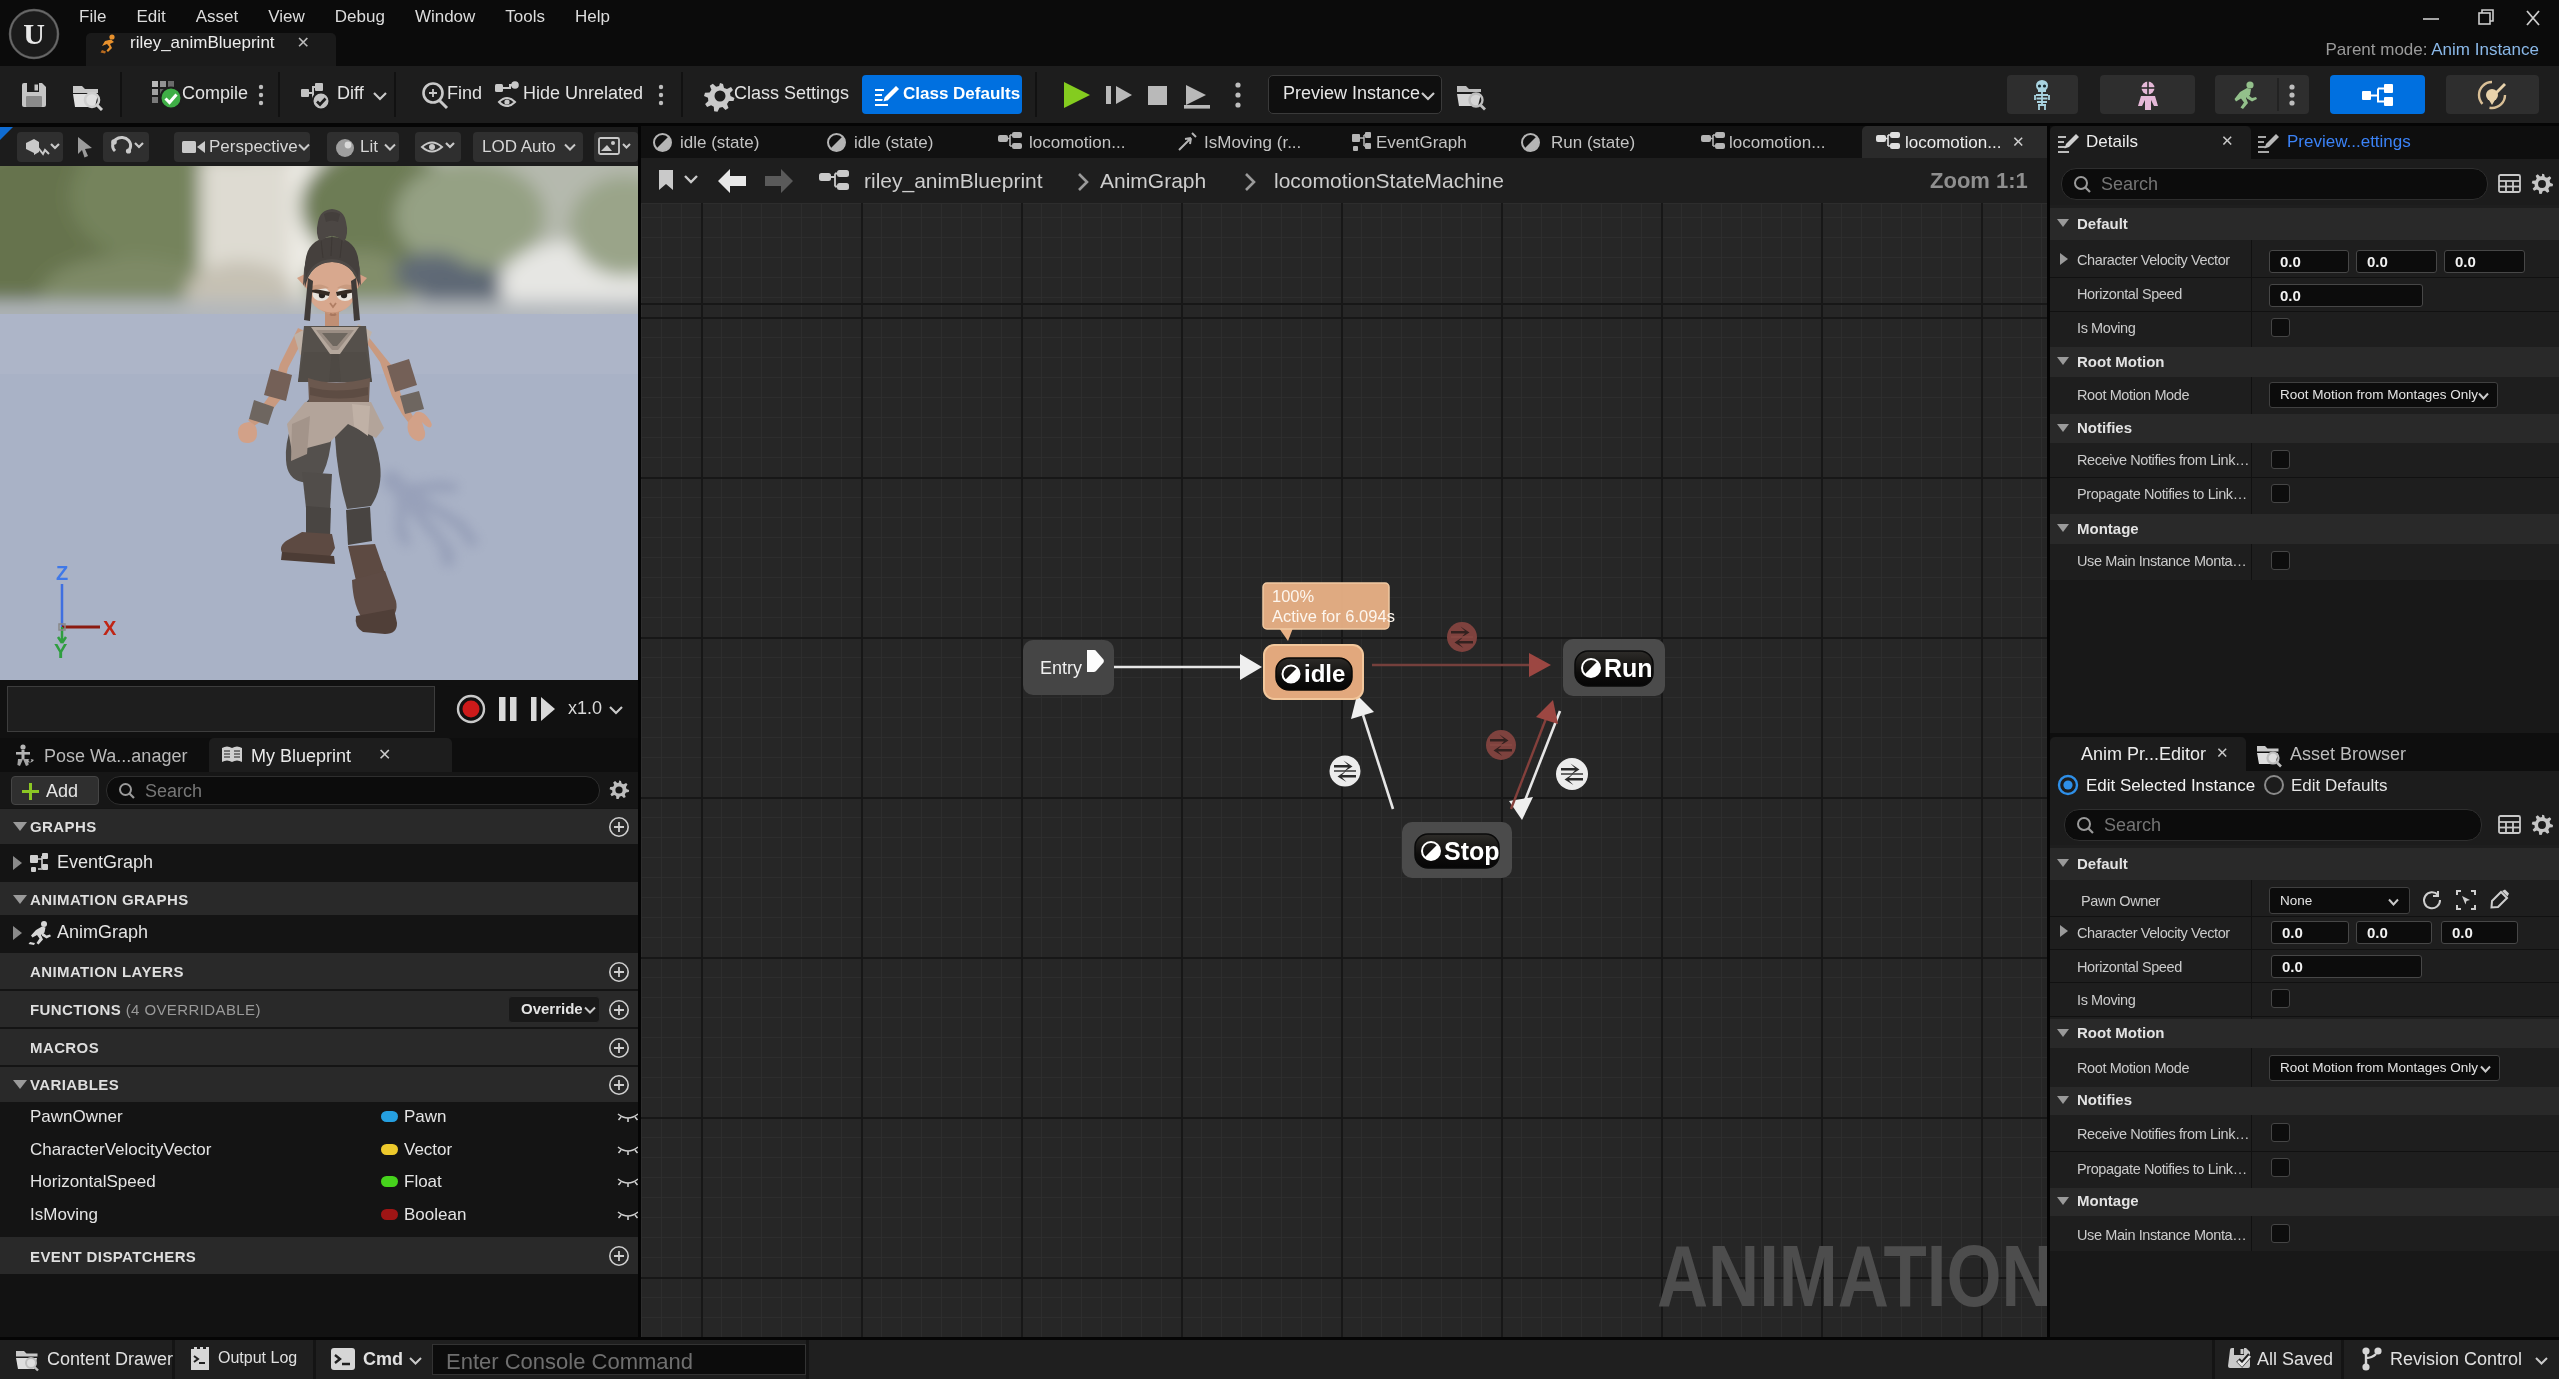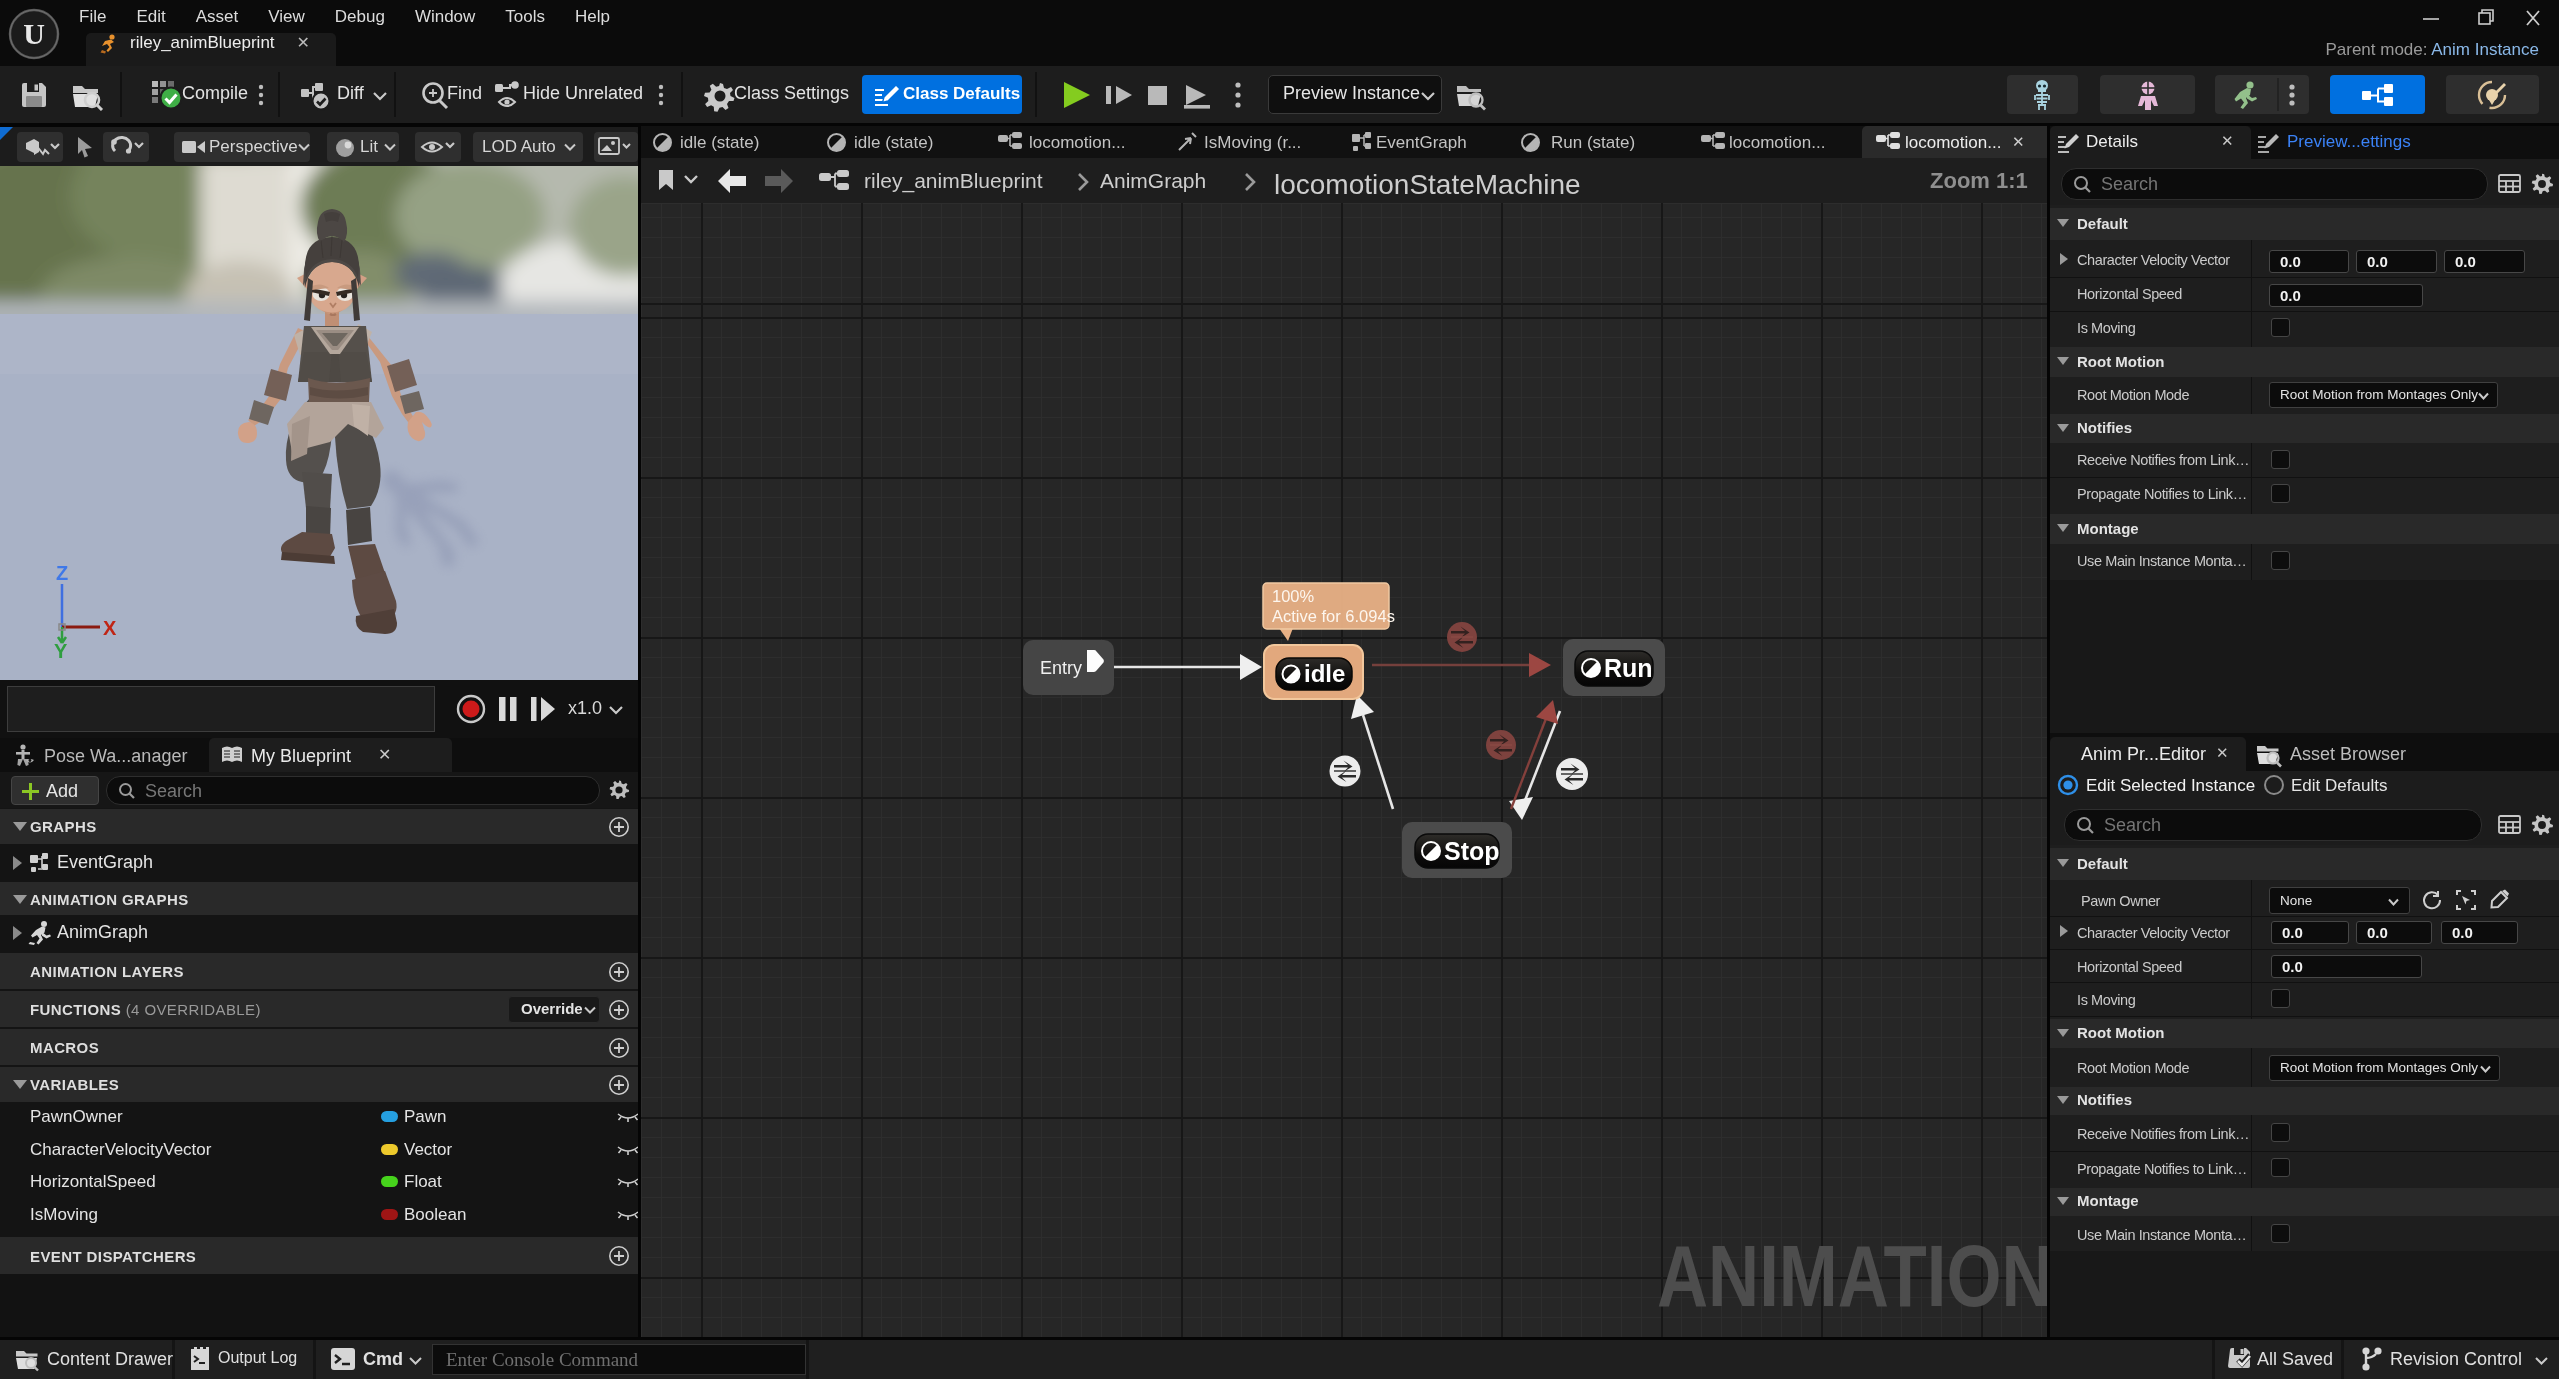--- a/index.html
+++ b/index.html
@@ -706,21 +706,21 @@
     <path d="M13 8 h4 M17 4.5 v13 M17 4.5 h2 M17 17.5 h2" stroke="#c9c9c9" stroke-width="1.8" fill="none"></path>
   </svg>
   <div class="abs" style="left:864px;top:169px;color:#cdcdcd;font-size:21px">riley_animBlueprint</div>
   <svg class="abs" style="left:1075px;top:172px" width="16" height="20" viewBox="0 0 16 20">
       <path d="M4 2 l8 8 -8 8" fill="none" stroke="#9a9a9a" stroke-width="2.6"></path>
     </svg>
   <div class="abs" style="left:1100px;top:169px;color:#cdcdcd;font-size:21px">AnimGraph</div>
   <svg class="abs" style="left:1242px;top:172px" width="16" height="20" viewBox="0 0 16 20">
       <path d="M4 2 l8 8 -8 8" fill="none" stroke="#9a9a9a" stroke-width="2.6"></path>
     </svg>
-  <div class="abs" style="left:1274px;top:169px;color:#cdcdcd;font-size:28px">locomotionStateMachine</div>
+  <div class="abs" style="left:1274px;top:169px;color:#cdcdcd;font-size:21px">locomotionStateMachine</div>
   <div class="abs" style="left:1930px;top:168px;color:#8f8f8f;font-size:22px;font-weight:bold">Zoom 1:1</div>
 
   <div class="abs" id="gcanvas" style="left:641px;top:203px;width:1406px;height:1134px;overflow:hidden;
     background-color:#262626;
     background-image:
       repeating-linear-gradient(90deg, #171717 0px, #171717 2px, transparent 2px, transparent 160px),
       repeating-linear-gradient(180deg, #171717 0px, #171717 2px, transparent 2px, transparent 160px),
       repeating-linear-gradient(90deg, #2d2d2d 0px, #2d2d2d 1px, transparent 1px, transparent 20px),
       repeating-linear-gradient(180deg, #2d2d2d 0px, #2d2d2d 1px, transparent 1px, transparent 20px);
     background-position: 60px 114px, 60px 114px, 0px 14px, 0px 14px;">
@@ -1049,21 +1049,21 @@
   <div class="abs" style="left:218px;top:1349px;color:#e0e0e0;font-size:16px">Output Log</div>
   <svg class="abs" style="left:330px;top:1347px" width="26" height="24" viewBox="0 0 26 24">
     <rect x="1" y="1" width="24" height="22" rx="3" fill="#d6d6d6"></rect>
     <path d="M5 8 l5 4 -5 4 M12 17 h8" stroke="#1f1f1f" stroke-width="2.4" fill="none"></path>
   </svg>
   <div class="abs" style="left:363px;top:1349px;color:#e0e0e0;font-size:18px;font-weight:bold">Cmd</div>
   <svg class="abs" style="left:408px;top:1356px" width="15" height="10" viewBox="0 0 15 10" fill="none" stroke="#c9c9c9" stroke-width="2">
       <path d="M2 2 l5.5 5.5 5.5-5.5"></path>
     </svg>
   <div class="abs" style="left:432px;top:1344px;width:374px;height:31px;background:#0c0c0c;border:1px solid #333"></div>
-  <div class="abs" style="left:446px;top:1349px;color:#6f6f6f;font-size:19px;font-family:Liberation Serif, serif">Enter Console Command</div>
+  <div class="abs" style="left:446px;top:1349px;color:#6f6f6f;font-size:22px;font-family:Liberation Sans, sans-serif">Enter Console Command</div>
   <svg class="abs" style="left:2228px;top:1346px" width="26" height="27" viewBox="0 0 26 27">
     <path d="M2 4 a2 2 0 0 1 2-2 h14 l4 4 v14 a2 2 0 0 1 -2 2 h-18 a2 2 0 0 1 -2 -2 z" fill="#c9c9c9"></path>
     <rect x="6" y="2" width="10" height="7" fill="#1f1f1f"></rect>
       <rect x="12.5" y="3" width="3" height="5" fill="#c9c9c9"></rect>
     <path d="M10 14 l4 4 8-9" fill="none" stroke="#1f1f1f" stroke-width="5"></path>
     <path d="M10 15 l4 4 8-9" fill="none" stroke="#e8e8e8" stroke-width="2.6"></path>
   </svg>
   <div class="abs" style="left:2257px;top:1349px;color:#e0e0e0;font-size:18px">All Saved</div>
   <svg class="abs" style="left:2360px;top:1346px" width="24" height="27" viewBox="0 0 24 27">
     <g fill="#d6d6d6">

